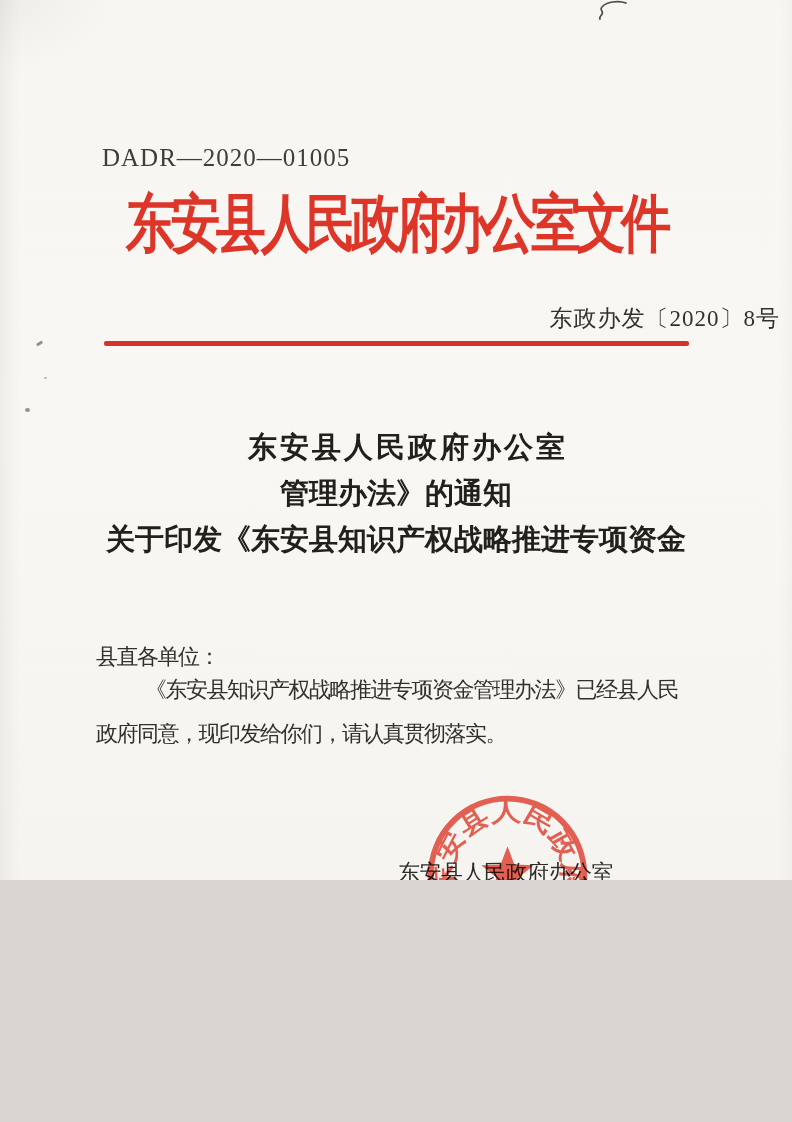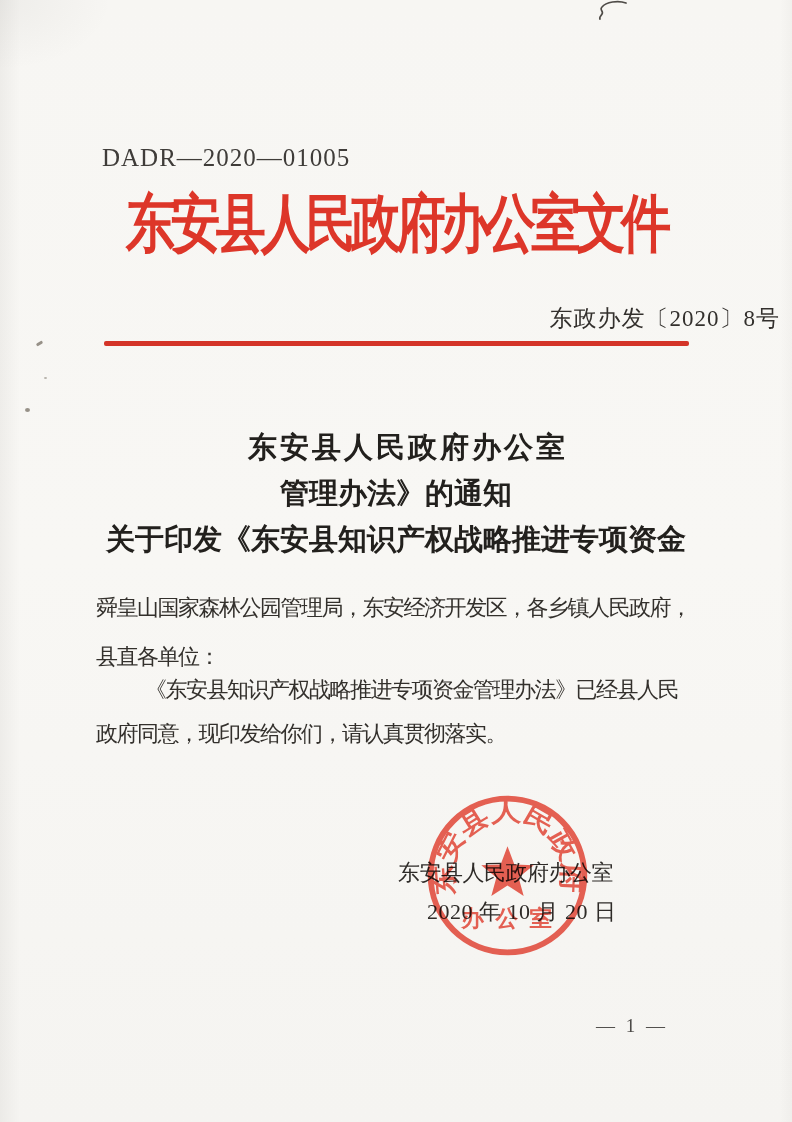--- a/index.html
+++ b/index.html
@@ -1,18 +1,18 @@
 <!DOCTYPE html>
 <html><head>
 <meta charset="utf-8">
 <style>
   html,body{margin:0;padding:0;background:#d9d6d1;}
   .page{
     position:relative;
-    width:792px;height:1122px;
+    width:792px;height:880px;
     margin:0 auto;
     background:
       radial-gradient(160px 100px at 0% 0%, rgba(70,64,58,.05), transparent 70%),
       linear-gradient(90deg, rgba(70,64,58,.055), rgba(70,64,58,0) 20px),
       linear-gradient(270deg, rgba(70,64,58,.03), rgba(70,64,58,0) 12px),
       linear-gradient(180deg, #f7f6f3 0%, #f8f7f4 50%, #f5f4f1 100%);
     overflow:hidden;
     font-family:"Liberation Serif","DejaVu Serif",serif;
     color:#2f2c29;
   }
@@ -97,21 +97,20 @@
   <div class="abs doc-number">东政办发〔2020〕8号</div>
 
   <div class="abs red-rule"></div>
 
   <div class="abs doc-title">
     <div class="t1">东安县人民政府办公室</div>
     <div>管理办法》的通知</div>
     <div>关于印发《东安县知识产权战略推进专项资金</div>
   </div>
 
-  <div class="abs body-line bl1">舜皇山国家森林公园管理局，东安经济开发区，各乡镇人民政府，</div>
   <div class="abs body-line bl2">县直各单位：</div>
   <div class="abs body-line bl4">政府同意，现印发给你们，请认真贯彻落实。</div>
   <div class="abs body-line bl3">《东安县知识产权战略推进专项资金管理办法》已经县人民</div>
 
   <div class="abs sig-org">东安县人民政府办公室</div>
   <div class="abs sig-date">2020 年 10 月 20 日</div>
 
   <svg class="abs seal" viewBox="0 0 200 200">
     <circle cx="100" cy="100" r="92" fill="none" stroke="#e94738" stroke-width="7"></circle>
     <polygon fill="#e94738" points="100,65 108.2,86.7 131.4,87.8 113.3,102.3 119.4,124.7 100,112 80.6,124.7 86.7,102.3 68.6,87.8 91.8,86.7"></polygon>

